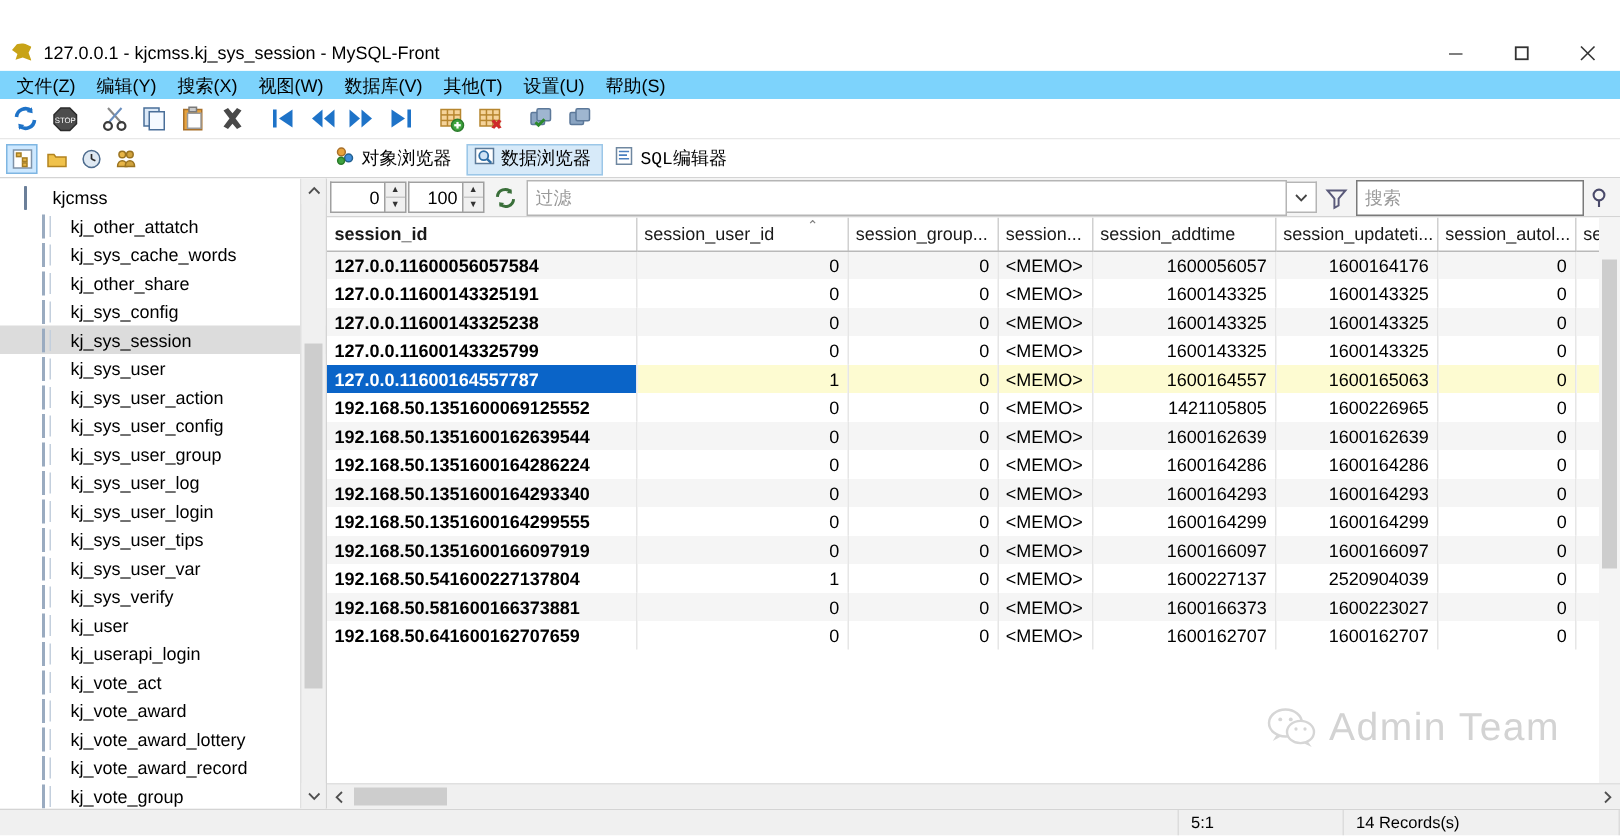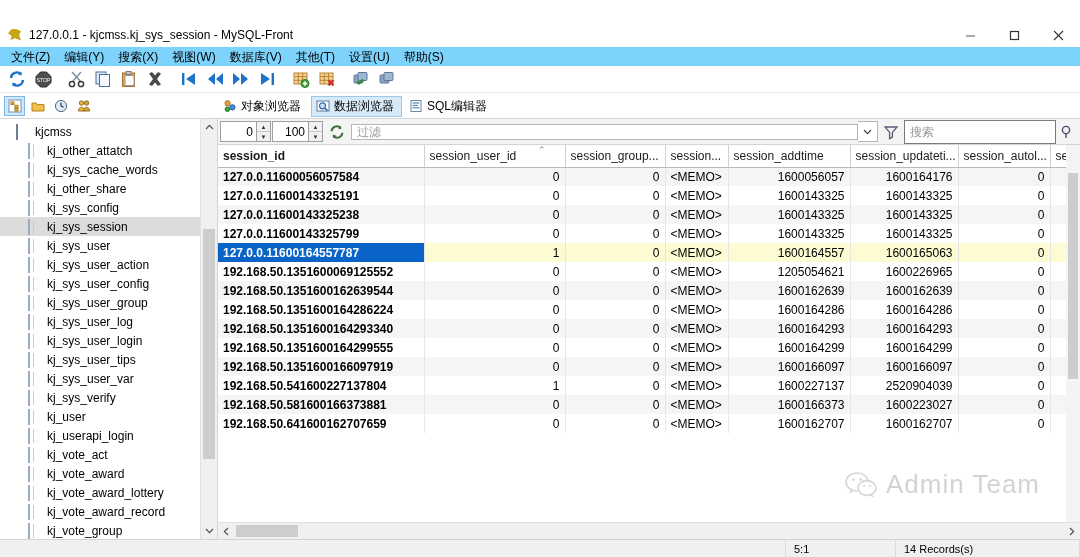--- a/index.html
+++ b/index.html
@@ -93,24 +93,25 @@
     width: 21px; height: 20px;
     display: flex; align-items: center; justify-content: center;
     margin-right: 2px;
   }
   .small-btn.sel { background: #cde8ff; border: 1px solid #7fb6e2; }
   .view-tabs {
     position: absolute; left: 218px; top: 2px;
     display: flex; align-items: center; height: 22px;
   }
   .view-tab {
-    display: flex; align-items: center; height: 21px;
+    display: flex; height: 21px;
     padding: 0 7px 0 4px; font-size: 12px; color: #000;
     white-space: nowrap; margin-right: 2px;
     border: 1px solid transparent;
+    font-family: Liberation Mono, monospace;
   }
   .view-tab.active { background: #d7eaf9; border: 1px solid #9cc7e8; }
   .view-tab .ti { margin-right: 4px; display: flex; }
 
   
   .body {
     flex: 1 1 auto; display: flex; min-height: 0;
     position: relative;
   }
 
@@ -207,21 +208,21 @@
   .spin .arrows span {
     flex: 1; display: flex; align-items: center; justify-content: center;
     font-size: 6px; color: #333; line-height: 1;
   }
   .spin .arrows span:first-child { border-bottom: 1px solid #c8c8c8; }
   .refresh-mini {
     width: 22px; height: 21px; display: flex; align-items: center; justify-content: center;
     margin: 0 3px 0 2px;
   }
   .filter-input {
-    flex: 1 1 auto; height: 16px;
+    flex: 1 1 auto; height: 24px;
     border: 1px solid #b5b5b5; background: #ffffff;
     font-size: 12px; padding: 0 5px; color: #000; outline: none;
     font-family: "Liberation Sans", sans-serif;
   }
   .filter-input::placeholder { color: #9a9a9a; }
   .fb-chev {
     width: 20px; height: 21px; border: 1px solid #b5b5b5; border-left: none;
     background: #ffffff; display: flex; align-items: center; justify-content: center;
     color: #444; font-size: 9px;
   }
@@ -775,21 +776,21 @@
                 <td class="num">1600164557</td>
                 <td class="num">1600165063</td>
                 <td class="num">0</td>
                 <td class=""></td>
               </tr>
               <tr class="">
                 <td class="b">192.168.50.1351600069125552</td>
                 <td class="num">0</td>
                 <td class="num">0</td>
                 <td class="">&lt;MEMO&gt;</td>
-                <td class="num">1205054621</td>
+                <td class="num">1421105805</td>
                 <td class="num">1600226965</td>
                 <td class="num">0</td>
                 <td class=""></td>
               </tr>
               <tr class="alt">
                 <td class="b">192.168.50.1351600162639544</td>
                 <td class="num">0</td>
                 <td class="num">0</td>
                 <td class="">&lt;MEMO&gt;</td>
                 <td class="num">1600162639</td>

